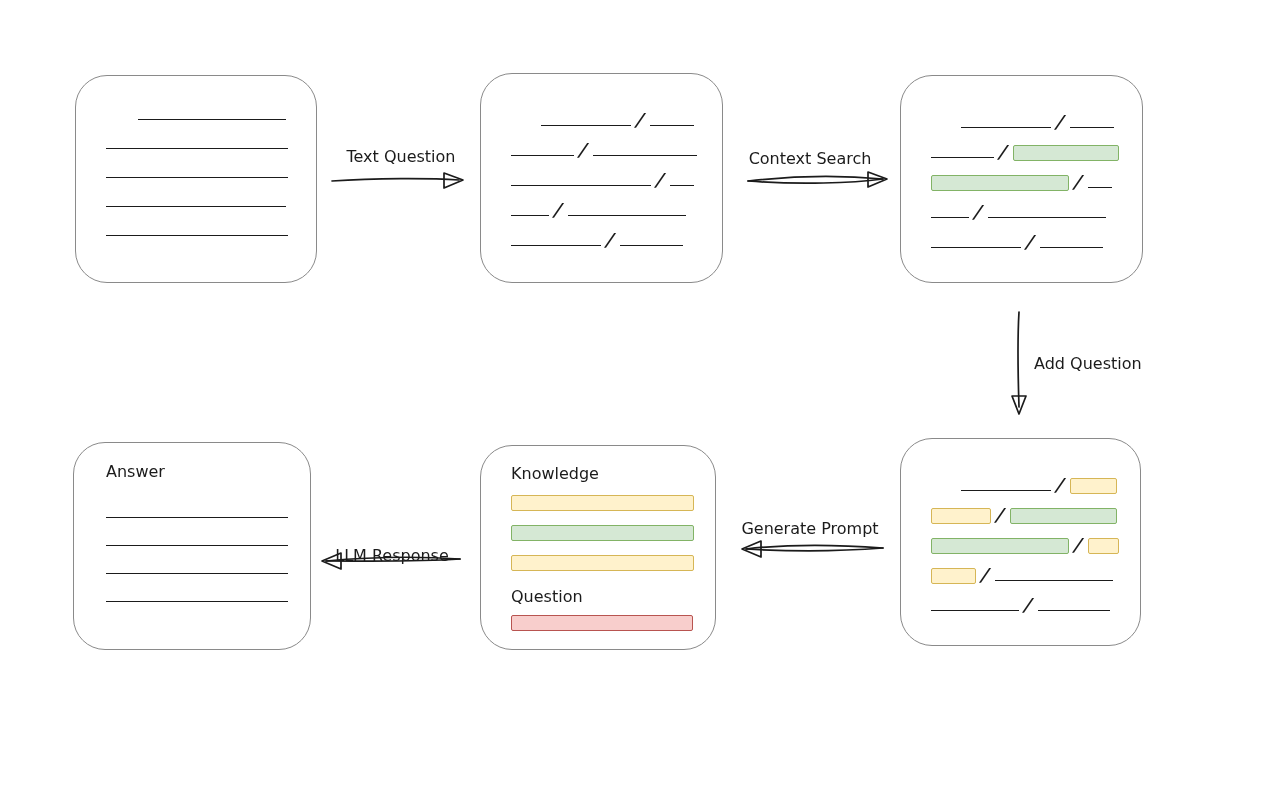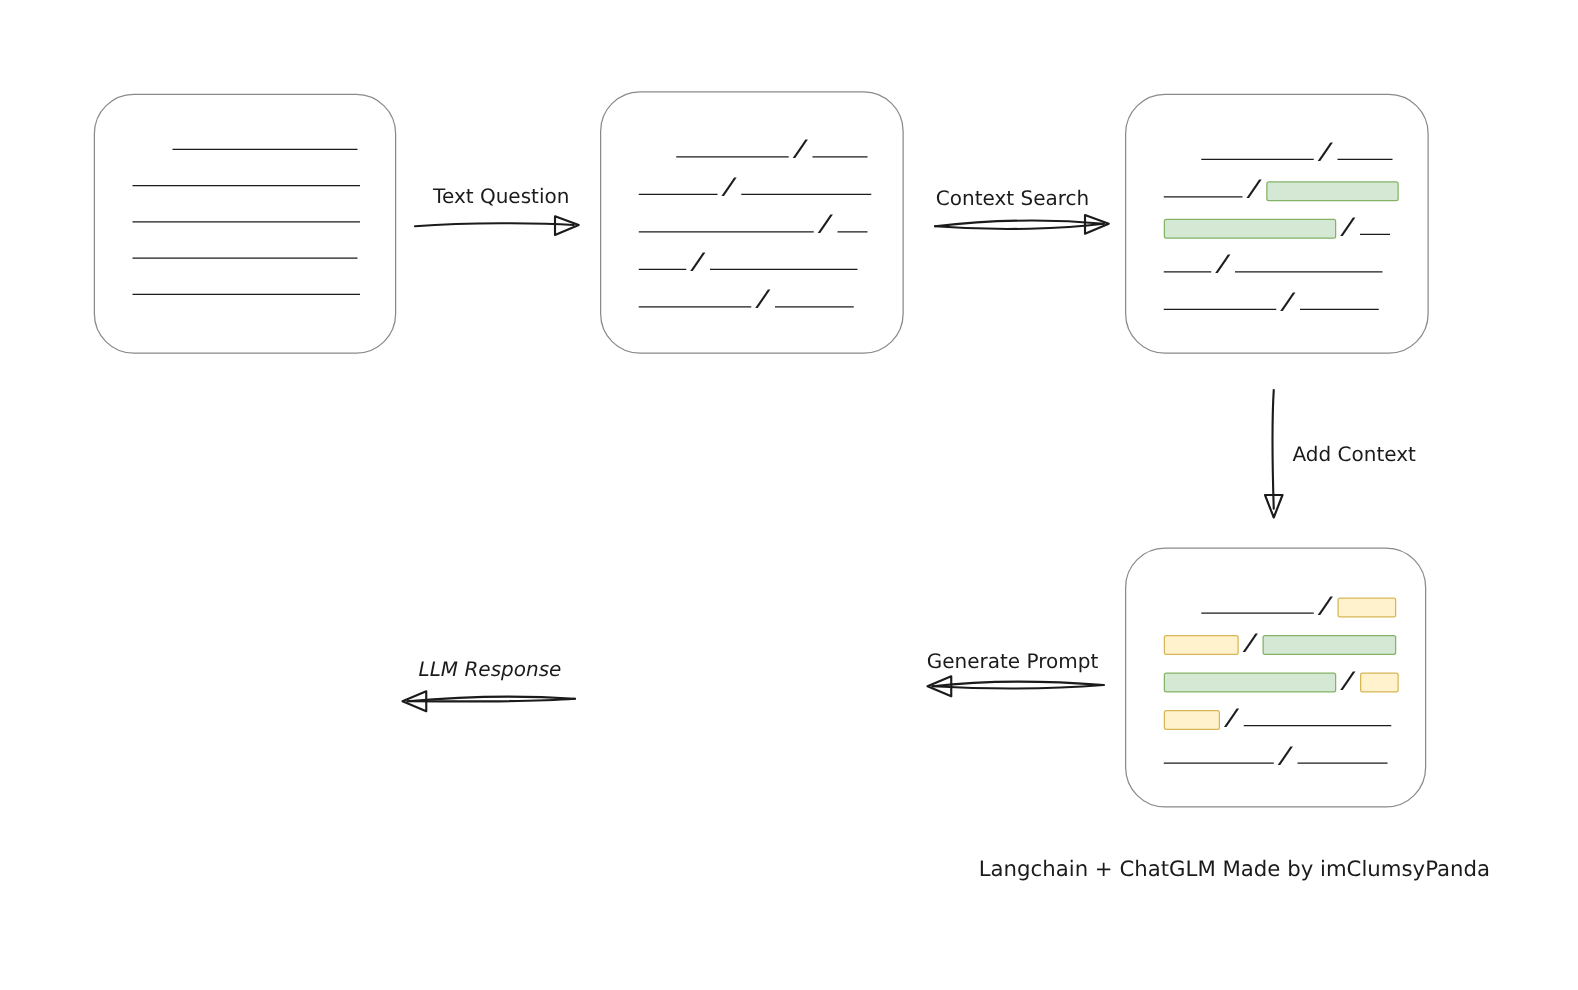--- a/index.html
+++ b/index.html
@@ -49,21 +49,21 @@
   #question-label { margin-top:16px; }
   #question-bars { margin-top:9px; }
 
   .arrow-label {
     position:absolute; font-size:16px; white-space:nowrap; text-align:center;
   }
   #label-text-splitter  { left:335px;  top:147px; width:132px; }
   #label-vector-search  { left:744px;  top:149px; width:132px; }
   #label-add-context    { left:1034px; top:354px; }
   #label-generate-prompt{ left:738px;  top:519px; width:144px;text-align:center; }
-  #label-llm-response   { left:330px;  top:526px; width:124px;font-style:italic; }
+  #label-llm-response   { left:330px;  top:546px; width:124px; }
 
   .caption { position:absolute; left:783px; top:686px; font-size:17px; white-space:nowrap; }
 </style>
 </head>
 <body>
 
 <div class="canvas">
 
   <svg class="arrow-layer" viewBox="0 0 1262 792">
     <g>
@@ -184,23 +184,43 @@
           <span class="seg-line" style="width: 118px;"></span>
         </div>
         <div class="seg-row">
           <span class="seg-line" style="width: 88px;"></span>
           <span class="slash">/</span>
           <span class="seg-line" style="width: 72px;"></span>
         </div>
       </div>
   </div>
 
-
+  <div class="box" id="box-prompt">
+    <div class="box-title" id="knowledge-label">Knowledge</div>
+    <div class="stack-bars" id="knowledge-bars">
+        <div class="stack-bar yellow" style="width: 183px;"></div>
+        <div class="stack-bar green" style="width: 183px;"></div>
+        <div class="stack-bar yellow" style="width: 183px;"></div>
+      </div>
+    <div class="box-title" id="question-label">Question</div>
+    <div class="stack-bars" id="question-bars">
+        <div class="stack-bar red" style="width: 182px;"></div>
+      </div>
+  </div>
+
+  <div class="box" id="box-answer">
+    <div class="box-title">Answer</div>
+    <div class="doc-lines">
+        <div class="doc-line" style="width: 182px;"></div>
+        <div class="doc-line" style="width: 182px;"></div>
+        <div class="doc-line" style="width: 182px;"></div>
+        <div class="doc-line" style="width: 182px;"></div>
+      </div>
+  </div>
 
   <div class="arrow-label" id="label-text-splitter">Text Question</div>
   <div class="arrow-label" id="label-vector-search">Context Search</div>
-  <div class="arrow-label" id="label-add-context">Add Context</div>
+  <div class="arrow-label" id="label-add-context">Add Question</div>
   <div class="arrow-label" id="label-generate-prompt">Generate Prompt</div>
   <div class="arrow-label" id="label-llm-response">LLM Response</div>
 
-  <div class="caption">Langchain + ChatGLM Made by imClumsyPanda</div>
 
 </div>
 
 </body></html>

